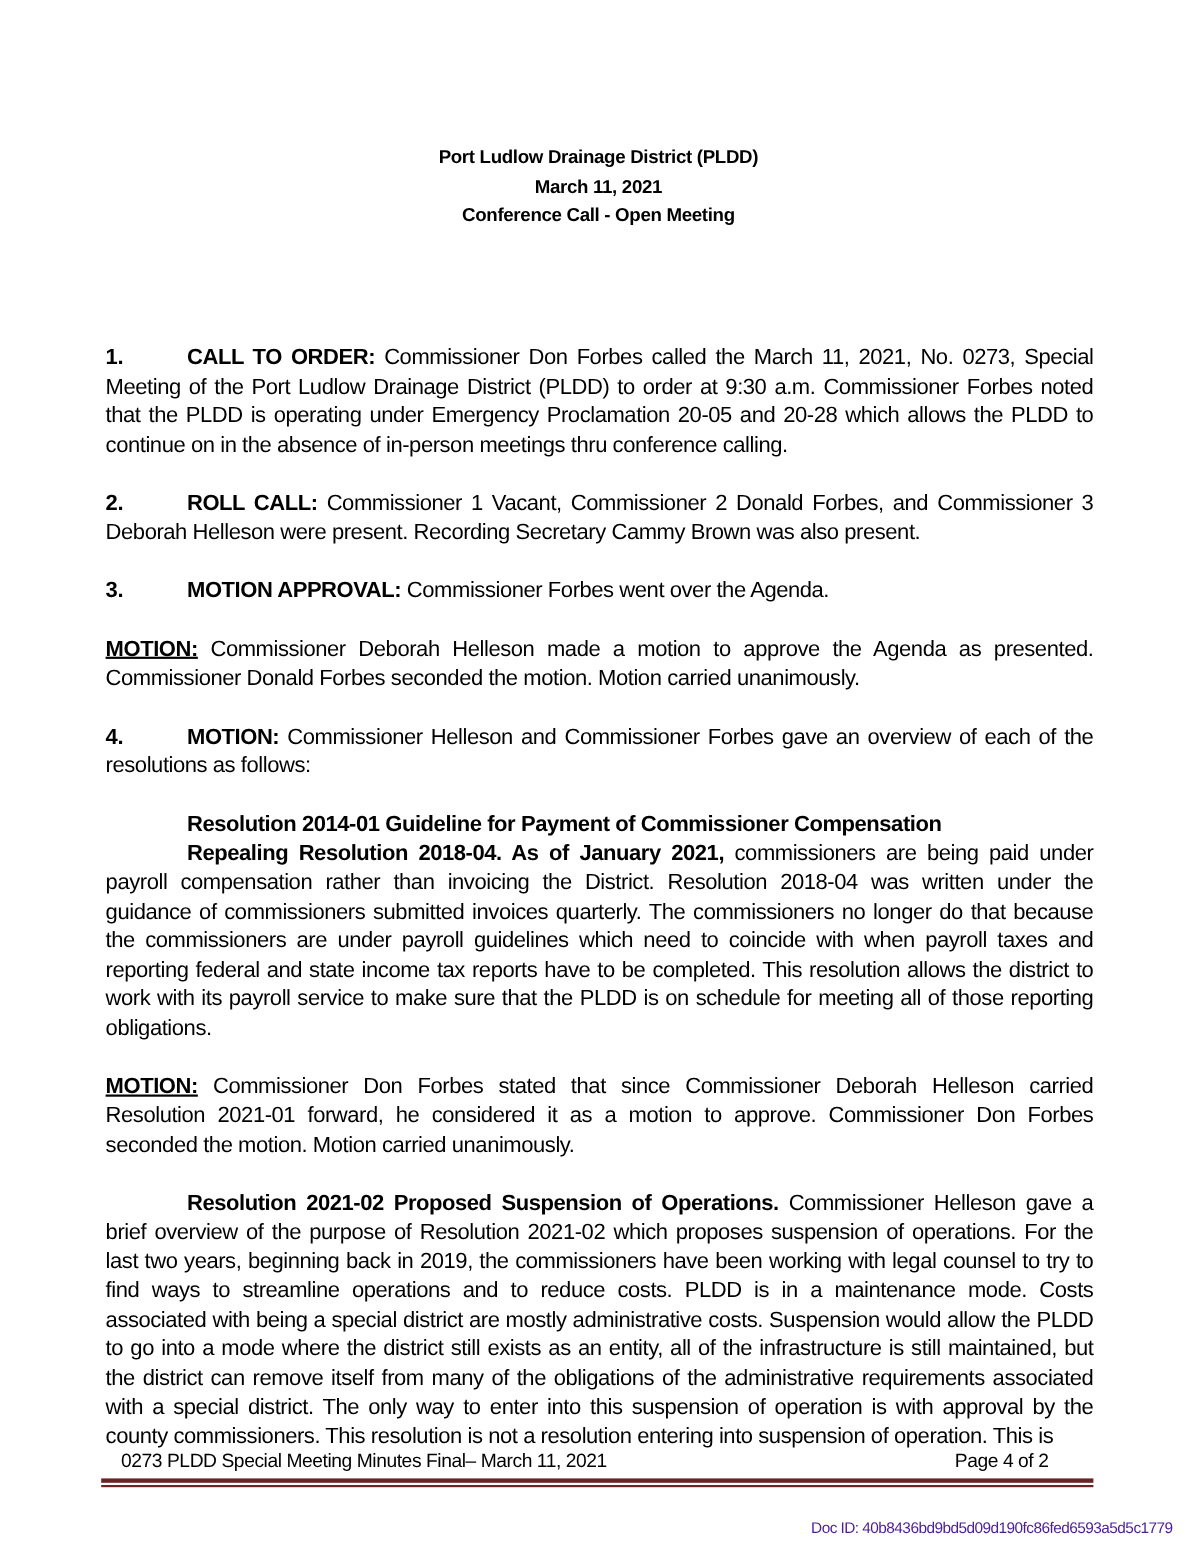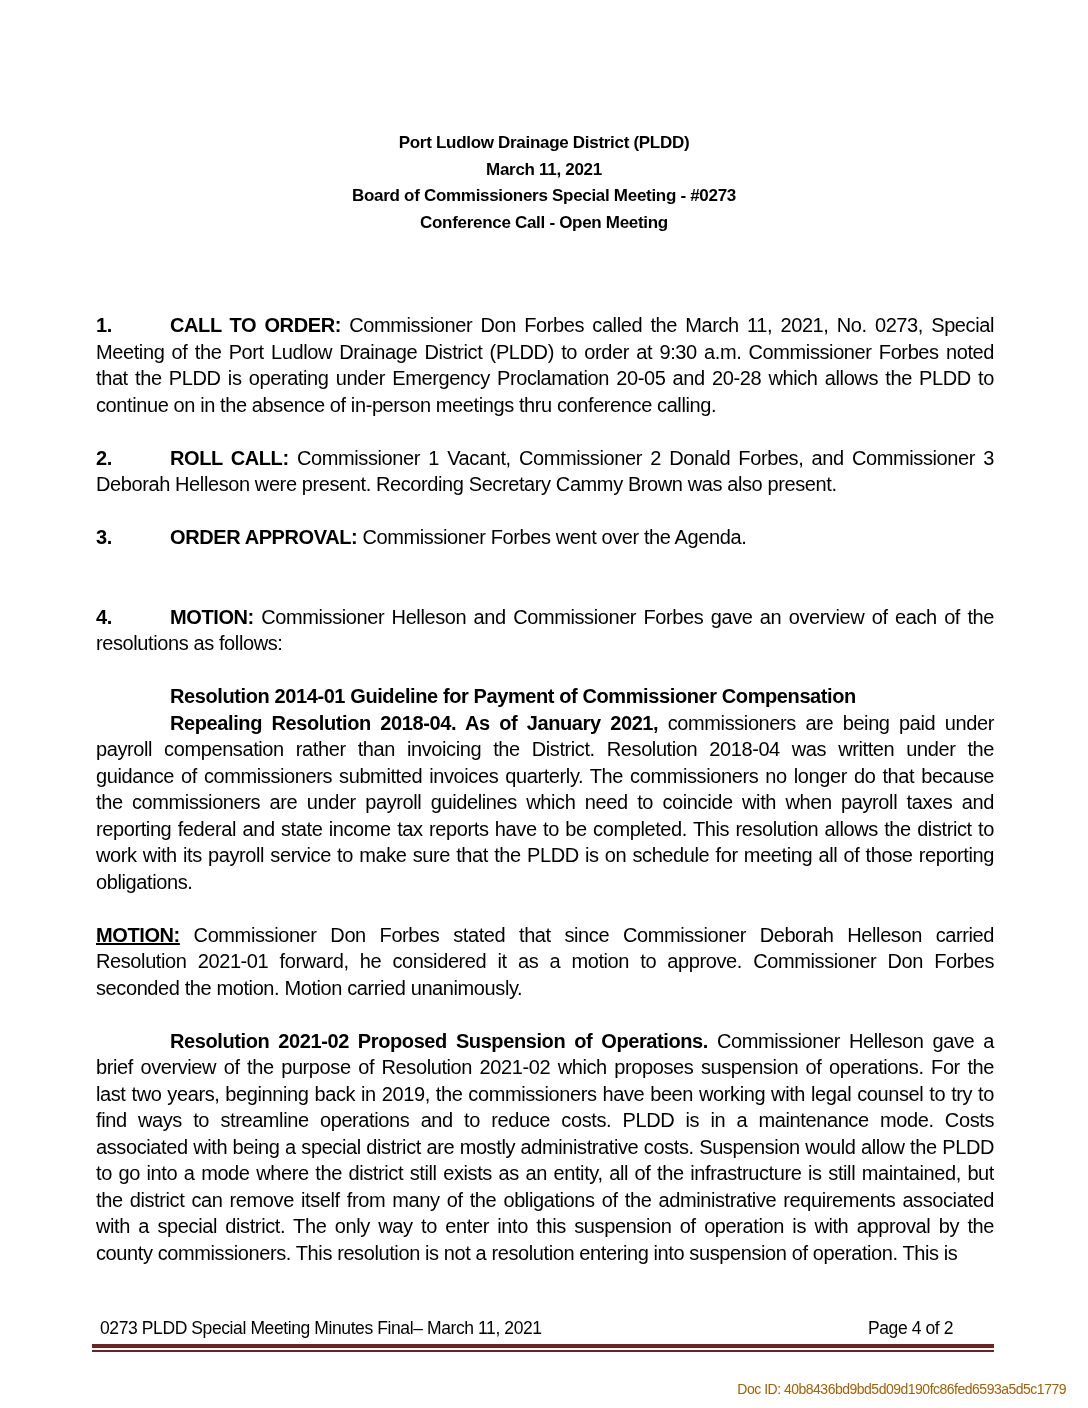--- a/index.html
+++ b/index.html
@@ -12,50 +12,50 @@
   .body { position: absolute; left: 96px; width: 898px; top: 312px;
           font-size: 20px; line-height: 26.5px; letter-spacing: -0.4px; }
   .para { margin: 0; text-align: justify; }
   .gap { height: 26.5px; }
   .num { font-weight: bold; display: inline-block; width: 74px; }
   .b { font-weight: bold; }
   .u { font-weight: bold; text-decoration: underline; text-decoration-thickness: 2px; }
   .indent { text-indent: 74px; }
   .footer { position: absolute; left: 96px; width: 898px; top: 1318px; font-size: 17.5px;
             letter-spacing: -0.4px; }
-  .footer-left { position: absolute; left: 4px; top: 0; }
+  .footer-left { position: absolute; left: 14px; top: 0; }
   .footer-right { position: absolute; left: 772px; top: 0; }
   .rule-thick { position: absolute; left: 92px; width: 902px; top: 1344px; height: 4px; background: #6b2424; }
   .rule-thin { position: absolute; left: 92px; width: 902px; top: 1350px; height: 2px; background: #6b2424; }
   .docid { position: absolute; right: 22px; top: 1381px; font-family: "Liberation Sans", sans-serif;
-           font-size: 14px; letter-spacing: -0.5px; color: #a16207; }
+           font-size: 14px; letter-spacing: -0.5px; color: #4c1d95; }
 </style>
 </head>
 <body>
 
 <div class="page">
 
   <div class="title-block">
     <div>Port Ludlow Drainage District (PLDD)</div>
     <div>March 11, 2021</div>
-    <div>Board of Commissioners Special Meeting - #0273</div>
     <div>Conference Call - Open Meeting</div>
   </div>
 
   <div class="body">
 
     <p class="para"><span class="num">1.</span><span class="b">CALL TO ORDER:</span><span> Commissioner Don Forbes called the March 11, 2021, No. 0273, Special Meeting of the Port Ludlow Drainage District (PLDD) to order at 9:30 a.m. Commissioner Forbes noted that the PLDD is operating under Emergency Proclamation 20-05 and 20-28 which allows the PLDD to continue on in the absence of in-person meetings thru conference calling.</span></p>
     <div class="gap"></div>
 
     <p class="para"><span class="num">2.</span><span class="b">ROLL CALL:</span><span> Commissioner 1 Vacant, Commissioner 2 Donald Forbes, and Commissioner 3 Deborah Helleson were present. Recording Secretary Cammy Brown was also present.</span></p>
     <div class="gap"></div>
 
-    <p class="para"><span class="num">3.</span><span class="b">ORDER APPROVAL:</span><span>  Commissioner Forbes went over the Agenda.</span></p>
+    <p class="para"><span class="num">3.</span><span class="b">MOTION APPROVAL:</span><span>  Commissioner Forbes went over the Agenda.</span></p>
     <div class="gap"></div>
 
+    <p class="para"><span class="u">MOTION:</span><span>  Commissioner Deborah Helleson made a motion to approve the Agenda as presented. Commissioner Donald Forbes seconded the motion.  Motion carried unanimously.</span></p>
     <div class="gap"></div>
 
     <p class="para"><span class="num">4.</span><span class="b">MOTION:</span><span>  Commissioner Helleson and Commissioner Forbes gave an overview of each of the resolutions as follows:</span></p>
     <div class="gap"></div>
 
     <p class="para indent b">Resolution 2014-01 Guideline for Payment of Commissioner Compensation</p>
     <p class="para indent"><span class="b">Repealing Resolution 2018-04. As of January 2021,</span><span> commissioners are being paid under payroll compensation rather than invoicing the District. Resolution 2018-04 was written under the guidance of commissioners submitted invoices quarterly. The commissioners no longer do that because the commissioners are under payroll guidelines which need to coincide with when payroll taxes and reporting federal and state income tax reports have to be completed. This resolution allows the district to work with its payroll service to make sure that the PLDD is on schedule for meeting all of those reporting obligations.</span></p>
     <div class="gap"></div>
 
     <p class="para"><span class="u">MOTION:</span><span> Commissioner Don Forbes stated that since Commissioner Deborah Helleson carried Resolution 2021-01 forward, he considered it as a motion to approve. Commissioner Don Forbes seconded the motion. Motion carried unanimously.</span></p>

